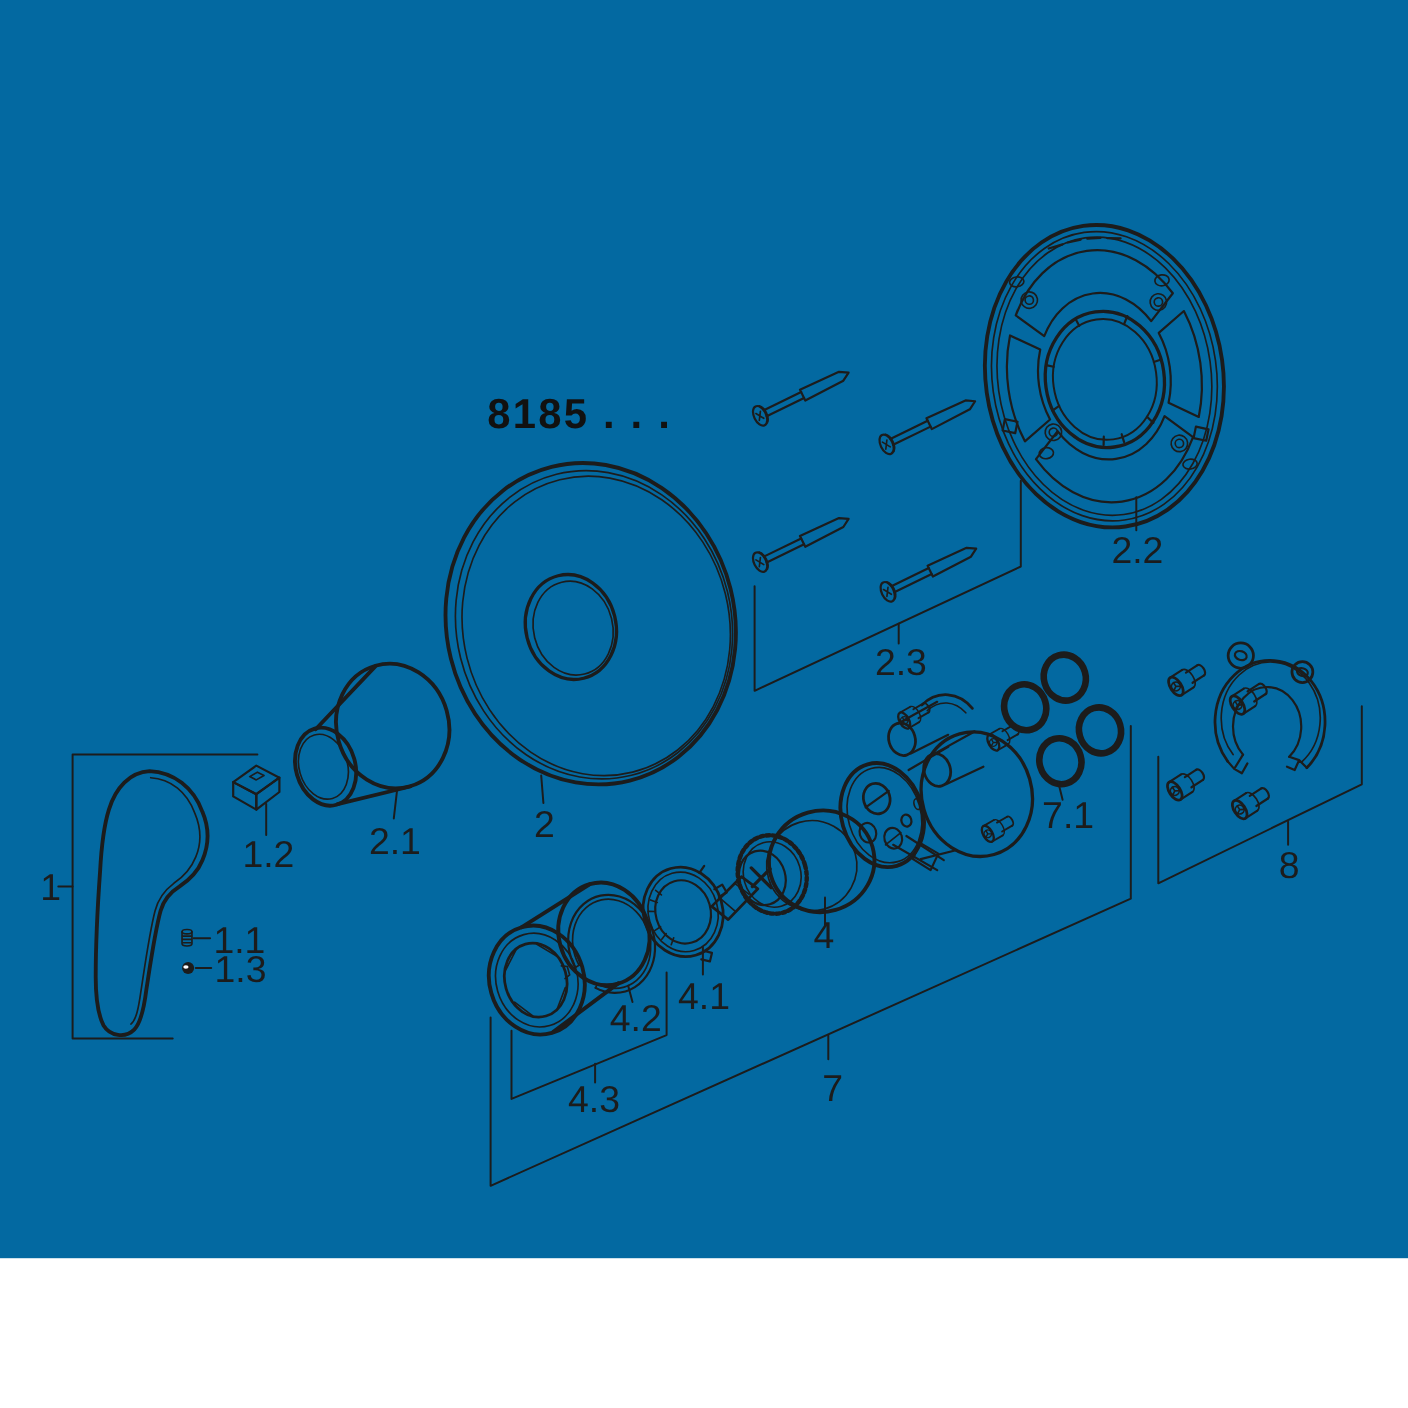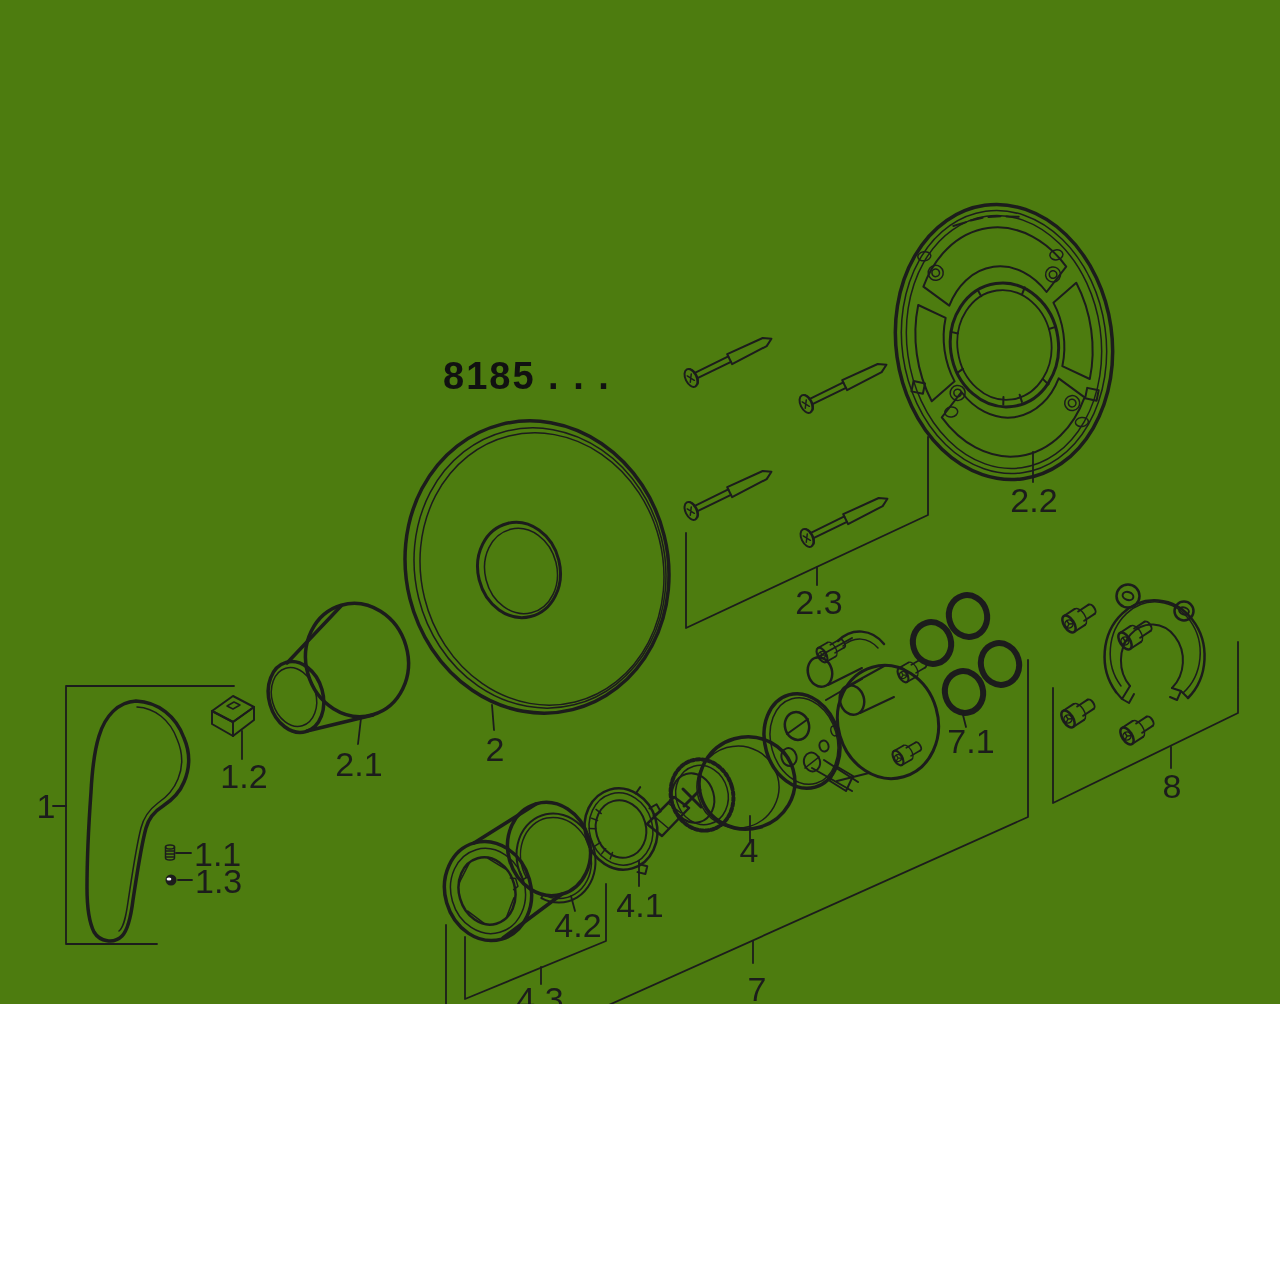--- a/index.html
+++ b/index.html
@@ -1,16 +1,16 @@
 <!DOCTYPE html>
 <html><head>
 <meta charset="utf-8">
 <style>
   html,body{margin:0;padding:0;background:#ffffff;}
-  .stage{width:1280px;height:1004px;background:#4d7c0f;position:relative;overflow:hidden;}
+  .stage{width:1280px;height:1144px;background:#0369a1;position:relative;overflow:hidden;}
   svg{display:block;}
   .lbl{font-family:"Liberation Sans","DejaVu Sans",sans-serif;font-size:34px;fill:#1c1c1c;}
   .title{font-family:"Liberation Sans","DejaVu Sans",sans-serif;font-size:38px;font-weight:bold;fill:#111;letter-spacing:2px;}
   .ln{stroke:#1c1c1c;fill:none;stroke-linecap:round;stroke-linejoin:round;}
   .leader{stroke:#1c1c1c;stroke-width:1.8;fill:none;stroke-linecap:round;stroke-linejoin:round;}
   .w1{stroke-width:1.5}.w2{stroke-width:2}.w25{stroke-width:2.5}.w3{stroke-width:3}.w35{stroke-width:3.5}
 </style>
 </head>
 <body>
 

